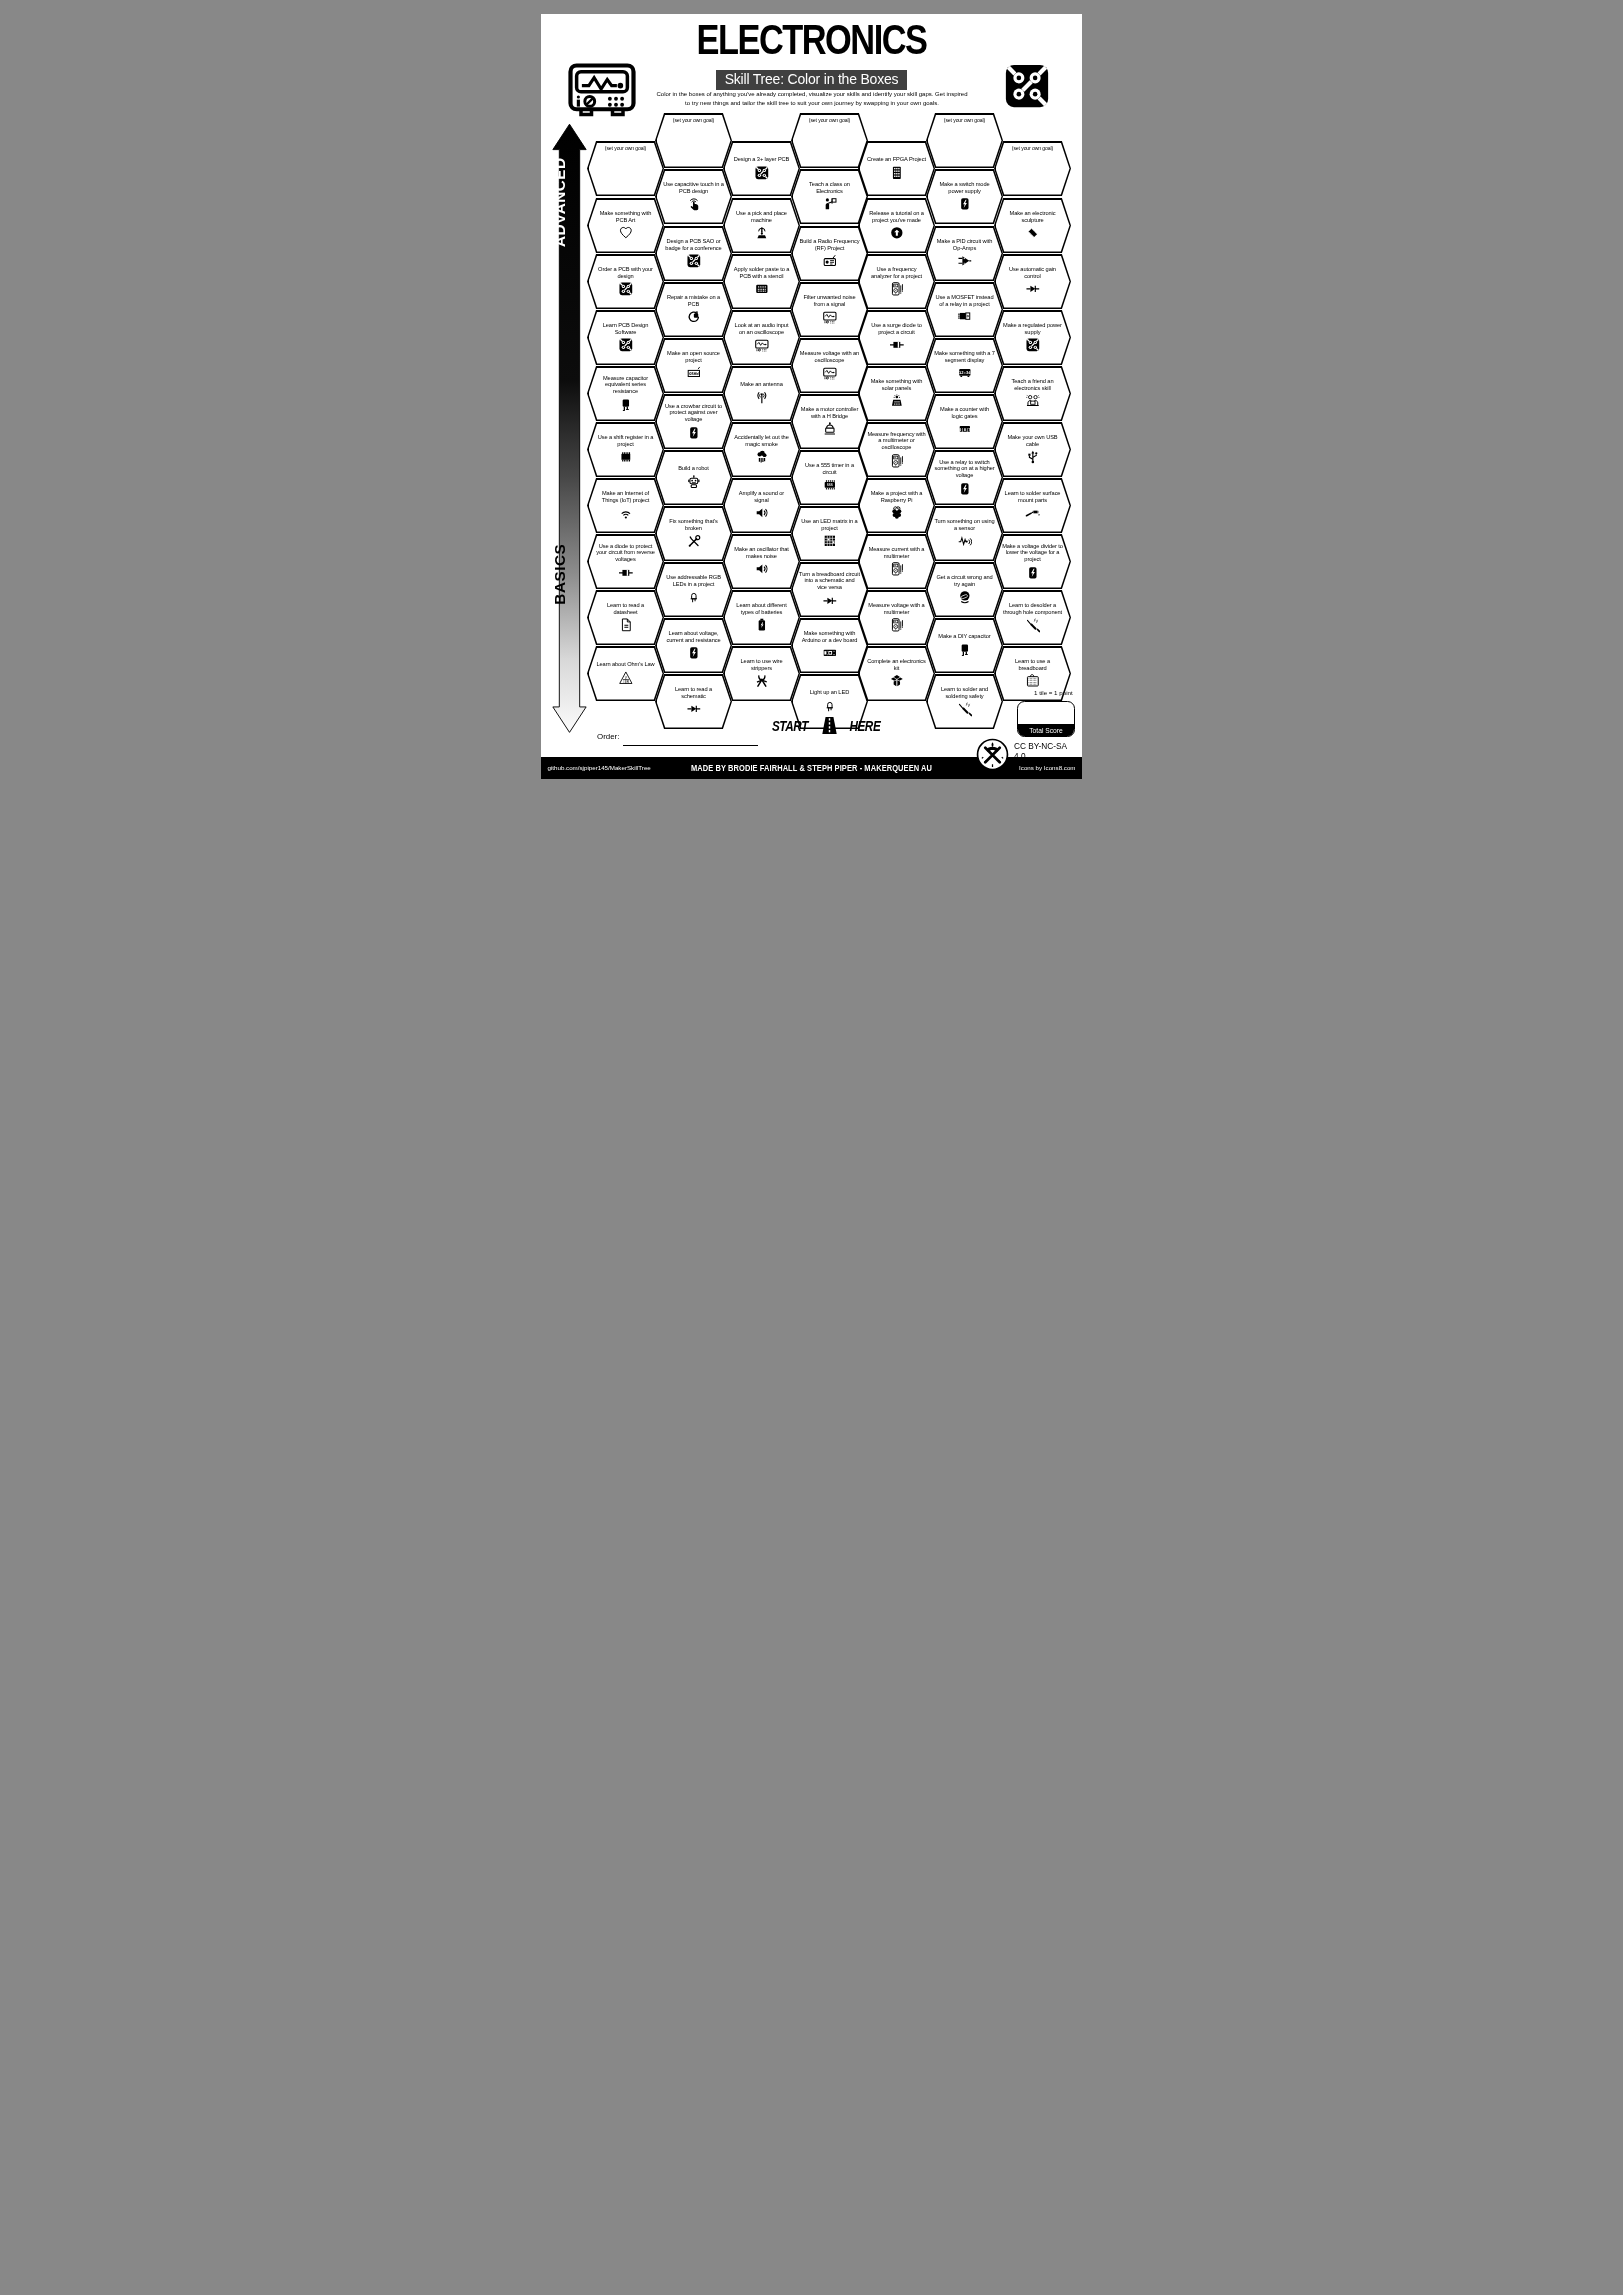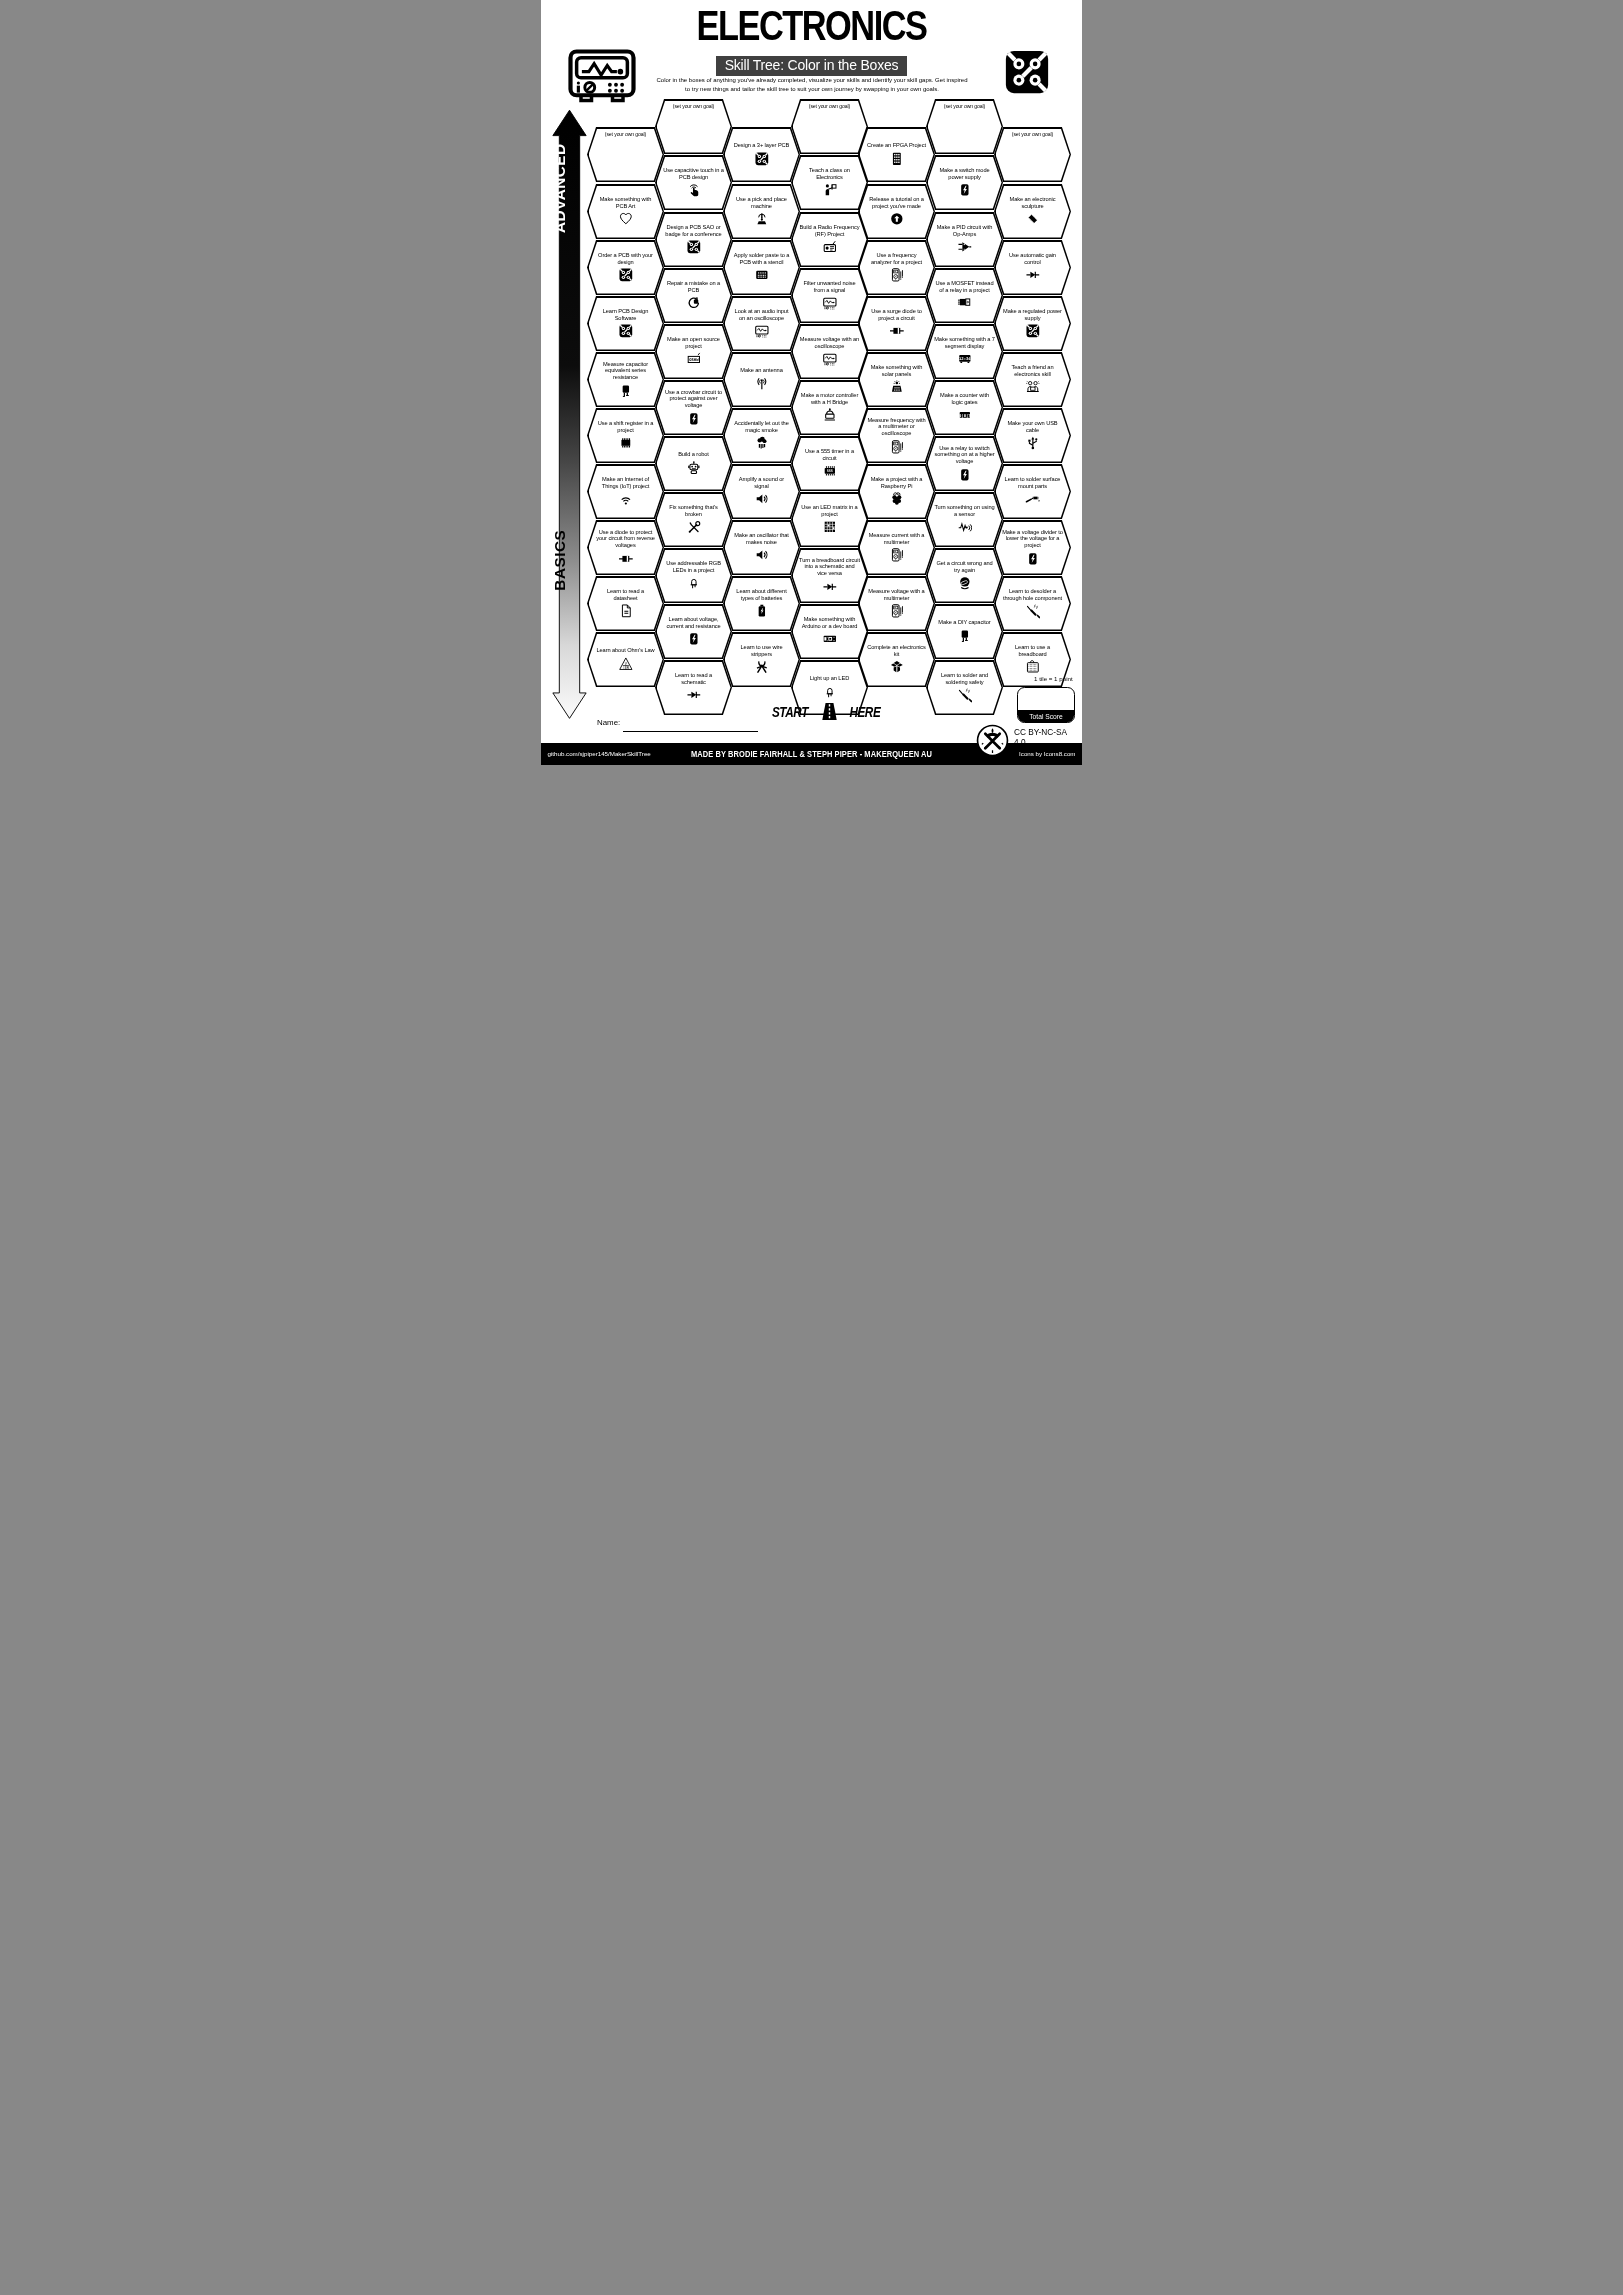--- a/index.html
+++ b/index.html
@@ -1,16 +1,16 @@
 <!DOCTYPE html>
 <html style="font-size:7.4px"><head>
 <meta charset="utf-8">
 <style>
   html,body{margin:0;padding:0;background:#888;}
-  #page{position:relative;width:541px;height:765px;background:#fff;margin:0 auto;
+  #page{position:relative;width:541px;height:765px;background:#fff;margin:14px auto;
         font-family:"Liberation Sans","DejaVu Sans",sans-serif;overflow:hidden;color:#000;}
   .abs{position:absolute;}
   
   #title{top:4.6px;left:0;right:0;text-align:center;font-size:43px;font-weight:900;
          letter-spacing:-1.9px;transform:scaleX(.8);line-height:.95;}
   #subtitle-box{top:56px;left:0;right:0;text-align:center;}
   #subtitle-box span{display:inline-block;background:#404040;color:#fff;font-size:14px;
          padding:1.4px 8.3px 2.3px;letter-spacing:-0.2px;}
   #desc{top:76px;left:109px;width:324px;text-align:center;font-size:6px;line-height:1.5;}
   
@@ -1023,21 +1023,21 @@
     </div>
 
   <div class="abs" id="start-row">
     <span class="start-word">START</span>
     <svg width="23" height="21" viewBox="0 0 32 32">
         <use href="#i-road"></use>
       </svg>
     <span class="start-word">HERE</span>
   </div>
 
-  <div class="abs" id="name-row">Name:</div>
+  <div class="abs" id="name-row">Order:</div>
   <div class="abs" id="name-line"></div>
 
   <div class="abs" id="tile-point">1 tile = 1 point</div>
   <div class="abs" id="score-box">
     <div id="score-bar">Total Score</div>
   </div>
 
   <svg class="abs" id="mq-logo" viewBox="0 0 32 32">
       <use href="#i-mqlogo"></use>
     </svg>

